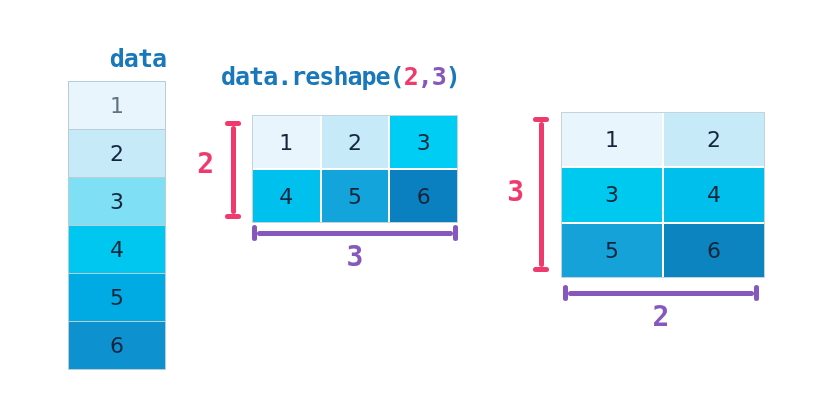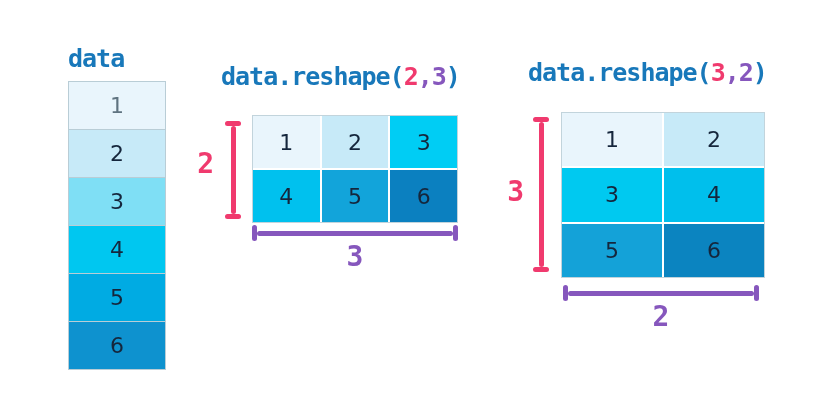--- a/index.html
+++ b/index.html
@@ -74,21 +74,21 @@
     font-weight: bold;
     font-size: 28px;
     line-height: 1;
   }
 </style>
 </head>
 <body>
 
 <div class="canvas">
 
-  <div class="abs code-title" style="left:68px; top:44px; width:98px; text-align:left;">data</div>
+  <div class="abs code-title" style="left:68px; top:44px; width:98px; text-align:right;">data</div>
 
   <div class="abs data-column" style="left:68px; top:81px;">
     <div class="dcell muted-digit" style="background: rgb(233, 245, 252);">1</div>
     <div class="dcell" style="background: rgb(199, 234, 248);">2</div>
     <div class="dcell" style="background: rgb(127, 223, 245);">3</div>
     <div class="dcell" style="background: rgb(0, 199, 240);">4</div>
     <div class="dcell" style="background: rgb(0, 171, 227);">5</div>
     <div class="dcell" style="background: rgb(14, 146, 207);">6</div>
   </div>
 
@@ -114,23 +114,20 @@
   </div>
 
   <div class="abs hbracket" style="left:252px; top:225px; width:206px;">
     <div class="cap"></div>
     <div class="stem"></div>
     <div class="cap"></div>
   </div>
 
   <div class="abs dim-label purple" style="left:252px; top:243px; width:206px; text-align:center;">3</div>
 
-  <div class="abs code-title" style="left:528px; top:58px;">
-    <span class="blue">data.reshape(</span><span class="pink">3</span><span class="purple">,</span><span class="purple">2</span><span class="blue">)</span>
-  </div>
 
   <div class="abs dim-label pink" style="left:496px; top:178px; width:28px; text-align:right;">3</div>
 
   <div class="abs vbracket" style="left:533px; top:117px; height:155px;">
     <div class="cap"></div>
     <div class="stem"></div>
     <div class="cap"></div>
   </div>
 
   <div class="abs rgrid grid32" style="left:561px; top:112px; width:202px; height:164px;">

